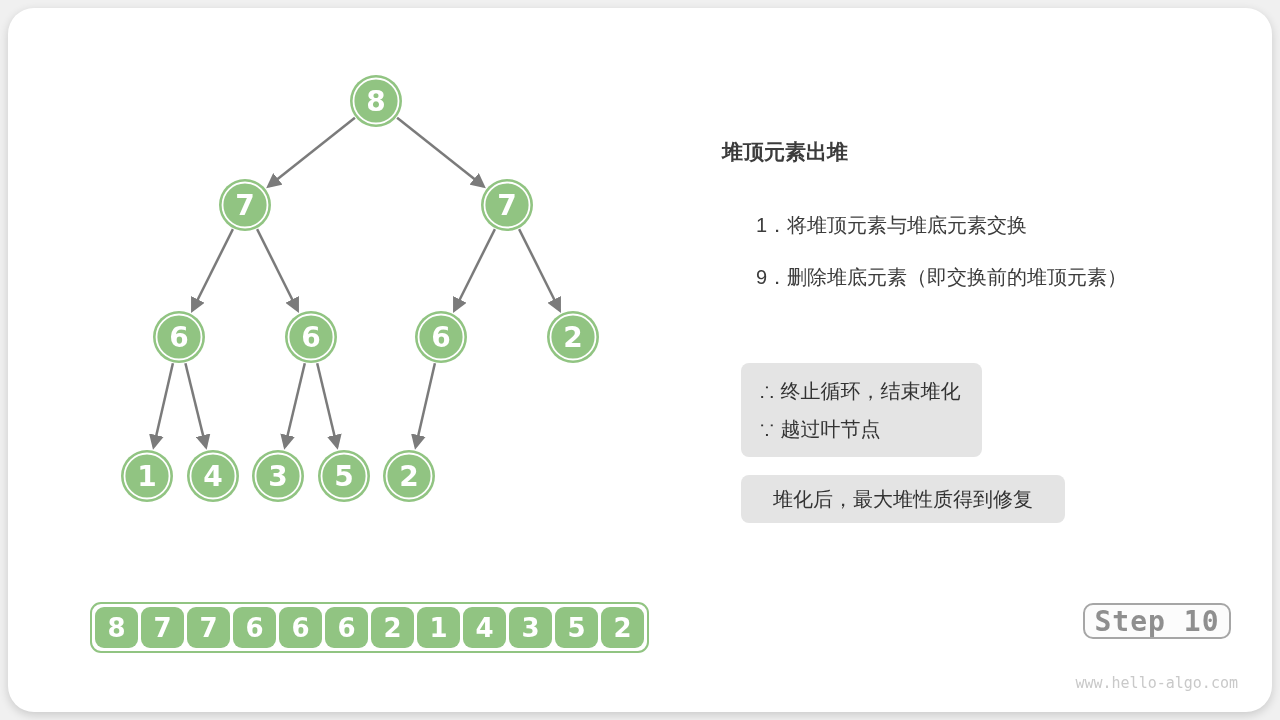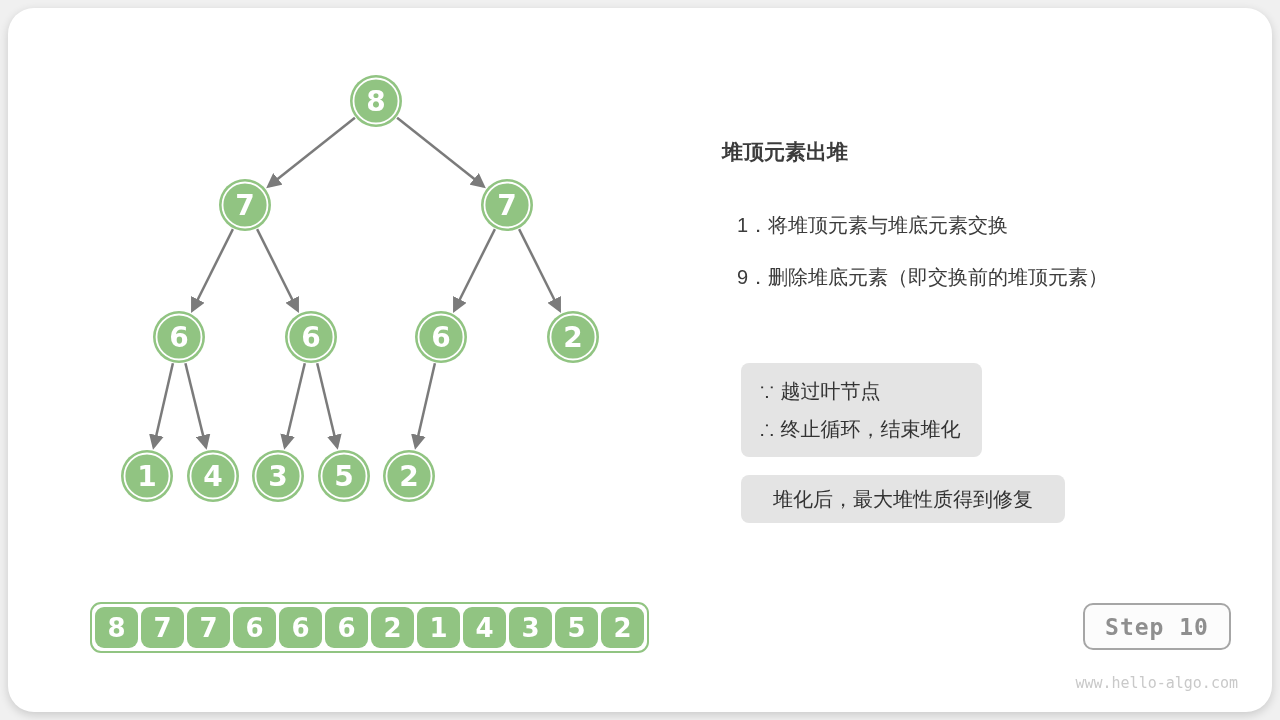--- a/index.html
+++ b/index.html
@@ -12,21 +12,21 @@
   .card{
     position:absolute;left:8px;top:8px;width:1264px;height:704px;
     background:var(--cardbg);border-radius:26px;
     box-shadow:0 3px 10px rgba(0,0,0,0.16);
   }
   .tree-svg{position:absolute;left:0;top:0;width:640px;height:540px;}
   .panel-title{
     position:absolute;left:714px;top:130px;
     font-size:21px;font-weight:bold;color:var(--ink);line-height:28px;
   }
-  .steps{position:absolute;left:729px;top:204px;width:520px;}
+  .steps{position:absolute;left:748px;top:204px;width:520px;}
   .step-item{
     font-size:20px;color:var(--ink);line-height:26px;margin-bottom:26px;
     white-space:nowrap;
   }
   .note-box{
     position:absolute;left:733px;top:355px;
     background:var(--boxbg);border-radius:8px;
     padding:9px 22px 9px 18px;display:inline-block;
   }
   .note-line{font-size:20px;color:#333;line-height:38px;white-space:nowrap;}
@@ -43,25 +43,25 @@
   }
   .array-cell{
     width:43px;height:41px;background:var(--green);border-radius:9px;
     display:flex;align-items:center;justify-content:center;
   }
   .array-cell span{
     color:#fff;font-weight:bold;font-size:26px;
     font-family:"DejaVu Sans",sans-serif;
   }
   .step-badge{
-    position:absolute;left:1075px;top:595px;width:148px;height:47px;
+    position:absolute;left:1075px;top:595px;width:148px;height:36px;
     border:2px solid var(--stepbd);border-radius:10px;background:#fcfcfc;
     display:flex;align-items:center;justify-content:center;
     font-family:"DejaVu Sans Mono",monospace;font-weight:bold;
-    font-size:23px;color:var(--stepfg);letter-spacing:1px;
+    font-size:28px;color:var(--stepfg);letter-spacing:1px;
   }
   .watermark{
     position:absolute;right:34px;top:666px;
     font-family:"DejaVu Sans Mono",monospace;font-size:15px;color:var(--wm);
   }
 </style>
 </head>
 <body>
 
 <div class="card">
@@ -150,22 +150,22 @@
   </svg>
 
   <div class="panel-title">堆顶元素出堆</div>
 
   <div class="steps" id="steps">
       <div class="step-item">1．将堆顶元素与堆底元素交换</div>
       <div class="step-item">9．删除堆底元素（即交换前的堆顶元素）</div>
     </div>
 
   <div class="note-box" id="note-box">
+      <div class="note-line">∴ 终止循环，结束堆化</div>
       <div class="note-line">∵ 越过叶节点</div>
-      <div class="note-line">∴ 终止循环，结束堆化</div>
     </div>
 
   <div class="result-box">堆化后，最大堆性质得到修复</div>
 
   <div class="array-box" id="array-box">
       <div class="array-cell">
         <span>8</span>
       </div>
       <div class="array-cell">
         <span>7</span>

